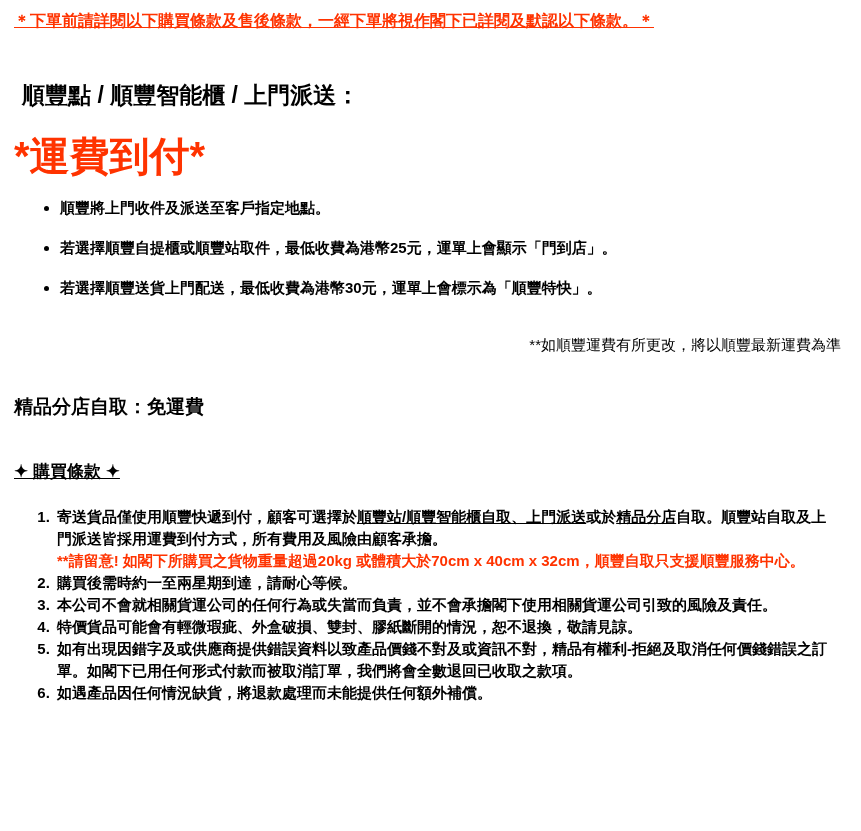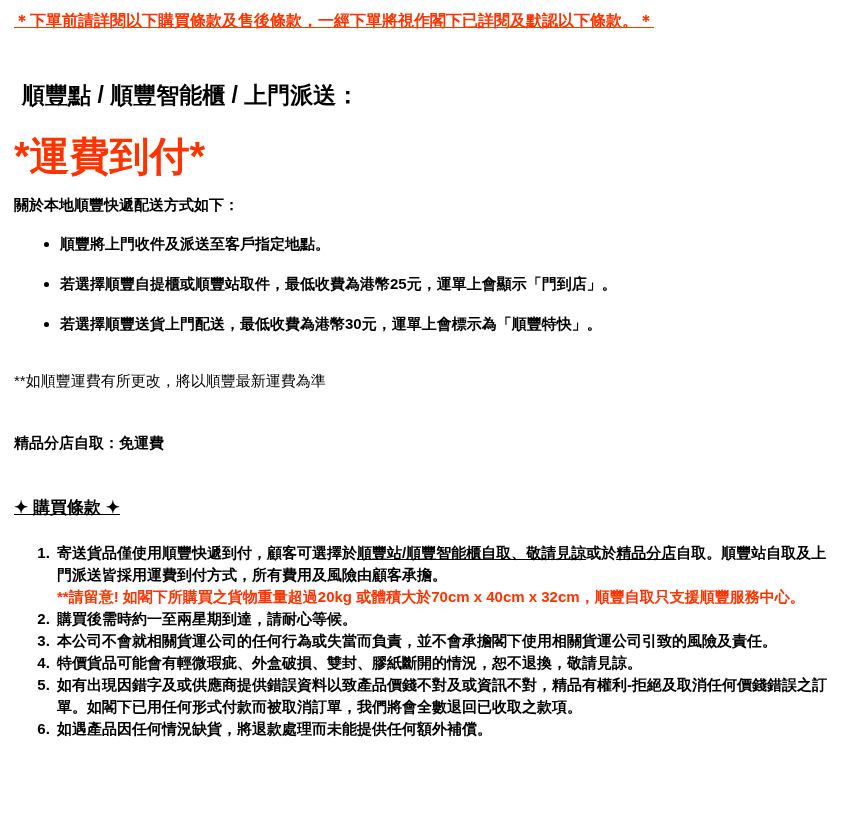--- a/index.html
+++ b/index.html
@@ -66,23 +66,24 @@
     font-size:15px;
     font-weight:700;
     line-height:20px;
     margin:0 0 20px 0;
   }
   .note{
     font-size:15px;
     font-weight:400;
     line-height:22px;
     margin:36px 0 0 0;
+    text-align:right;
   }
   .pickup{
-    font-size:15px;
+    font-size:19px;
     font-weight:700;
     line-height:22px;
     margin:40px 0 0 0;
   }
   .terms-heading{
     margin-top:42px;
   }
   ol.terms{
     margin:22px 0 0 0;
     padding:0 0 0 40px;
@@ -107,37 +108,36 @@
 
 <div class="page">
 
   <p class="top-notice">＊下單前請詳閱以下購買條款及售後條款，一經下單將視作閣下已詳閱及默認以下條款。＊</p>
 
   <h2 class="sub-heading">順豐點 / 順豐智能櫃 / 上門派送：</h2>
 
   <div class="banner">*運費到付*</div>
 
 
-  <p class="methods-title">關於本地順豐快遞配送方式如下：</p>
 
   <ul class="methods">
     <li>順豐將上門收件及派送至客戶指定地點。</li>
     <li>若選擇順豐自提櫃或順豐站取件，最低收費為港幣25元，運單上會顯示「門到店」。</li>
     <li>若選擇順豐送貨上門配送，最低收費為港幣30元，運單上會標示為「順豐特快」。</li>
   </ul>
 
   <p class="note">**如順豐運費有所更改，將以順豐最新運費為準</p>
 
   <p class="pickup">精品分店自取：免運費</p>
 
   <h3 class="section-heading terms-heading">✦ 購買條款 ✦</h3>
 
   <ol class="terms">
     <li>
-      <span>寄送貨品僅使用順豐快遞到付，顧客可選擇於</span><span class="u">順豐站/順豐智能櫃自取、敬請見諒</span><span>或於</span><span class="u">精品分店</span><span>自取。順豐站自取及上門派送皆採用運費到付方式，所有費用及風險由顧客承擔。</span>
+      <span>寄送貨品僅使用順豐快遞到付，顧客可選擇於</span><span class="u">順豐站/順豐智能櫃自取、上門派送</span><span>或於</span><span class="u">精品分店</span><span>自取。順豐站自取及上門派送皆採用運費到付方式，所有費用及風險由顧客承擔。</span>
       <div class="warning">**請留意! 如閣下所購買之貨物重量超過20kg 或體積大於70cm x 40cm x 32cm，順豐自取只支援順豐服務中心。</div>
     </li>
     <li>購買後需時約一至兩星期到達，請耐心等候。</li>
     <li>本公司不會就相關貨運公司的任何行為或失當而負責，並不會承擔閣下使用相關貨運公司引致的風險及責任。</li>
     <li>特價貨品可能會有輕微瑕疵、外盒破損、雙封、膠紙斷開的情況，恕不退換，敬請見諒。</li>
     <li>如有出現因錯字及或供應商提供錯誤資料以致產品價錢不對及或資訊不對，精品有權利-拒絕及取消任何價錢錯誤之訂單。如閣下已用任何形式付款而被取消訂單，我們將會全數退回已收取之款項。</li>
     <li>如遇產品因任何情況缺貨，將退款處理而未能提供任何額外補償。</li>
 
   </ol>
 

